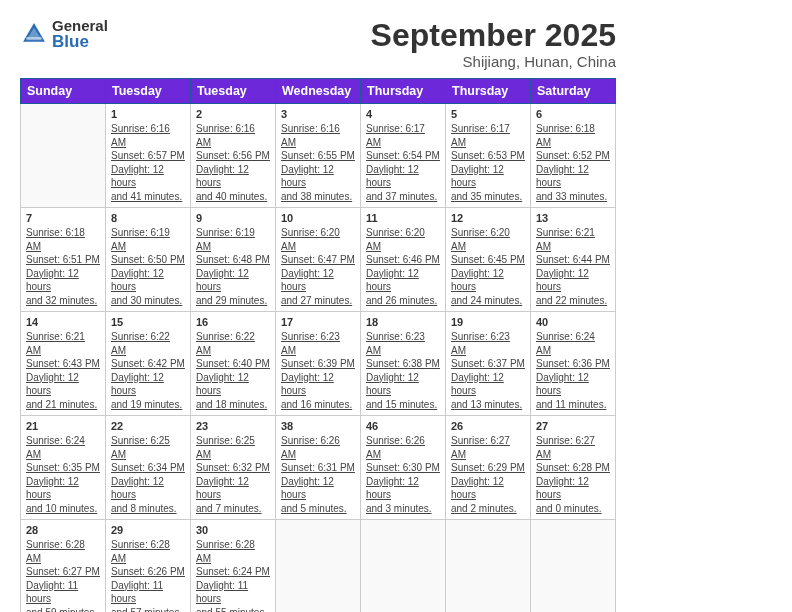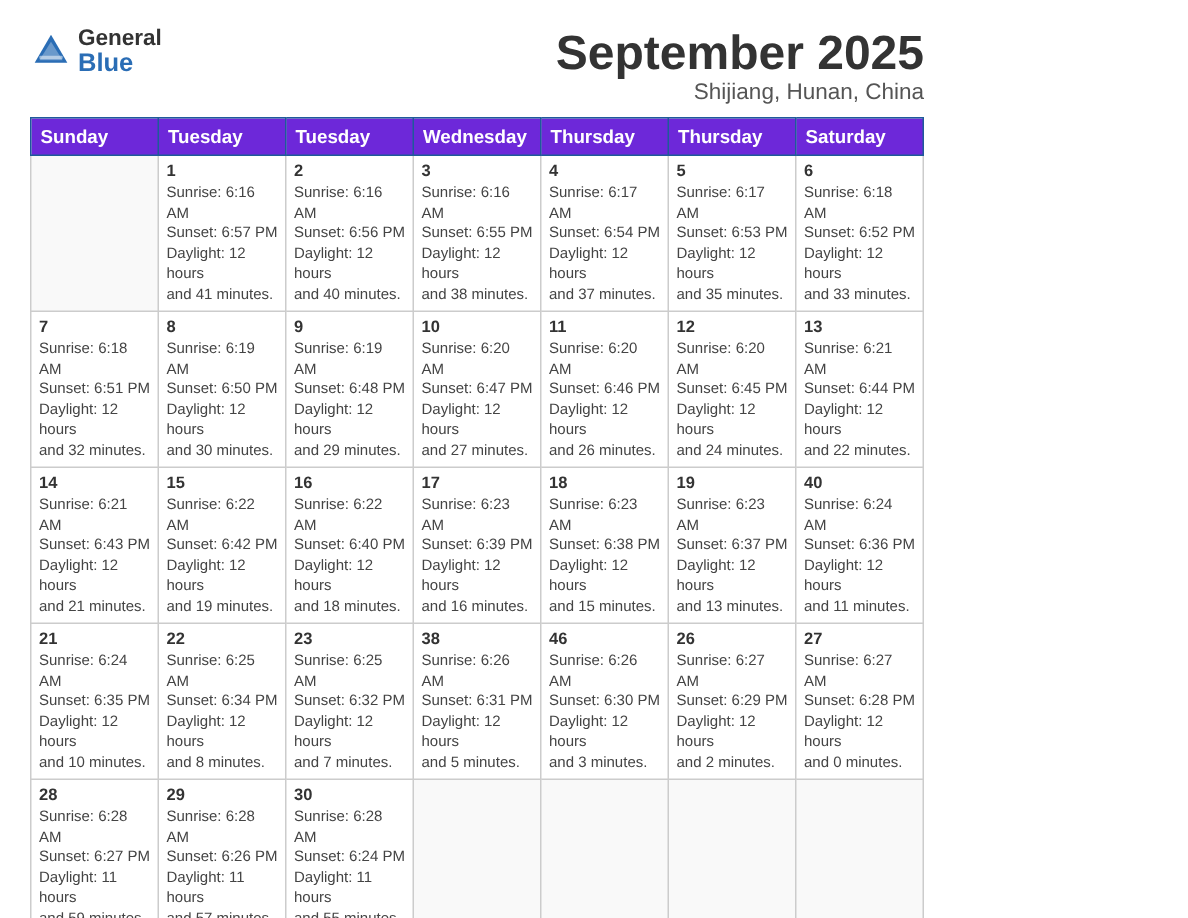--- a/index.html
+++ b/index.html
@@ -87,20 +87,21 @@
     .day-num {
       font-size: 11px;
       font-weight: bold;
       display: block;
       margin-bottom: 2px;
     }
     .day-info {
       font-size: 10px;
       color: #444;
       line-height: 1.35;
+      text-decoration: underline;
     }
     .empty-cell {
       background: #f9f9f9;
     }
     .last-row td {
       height: 72px;
     }
   </style>
 </head>
 <body>

